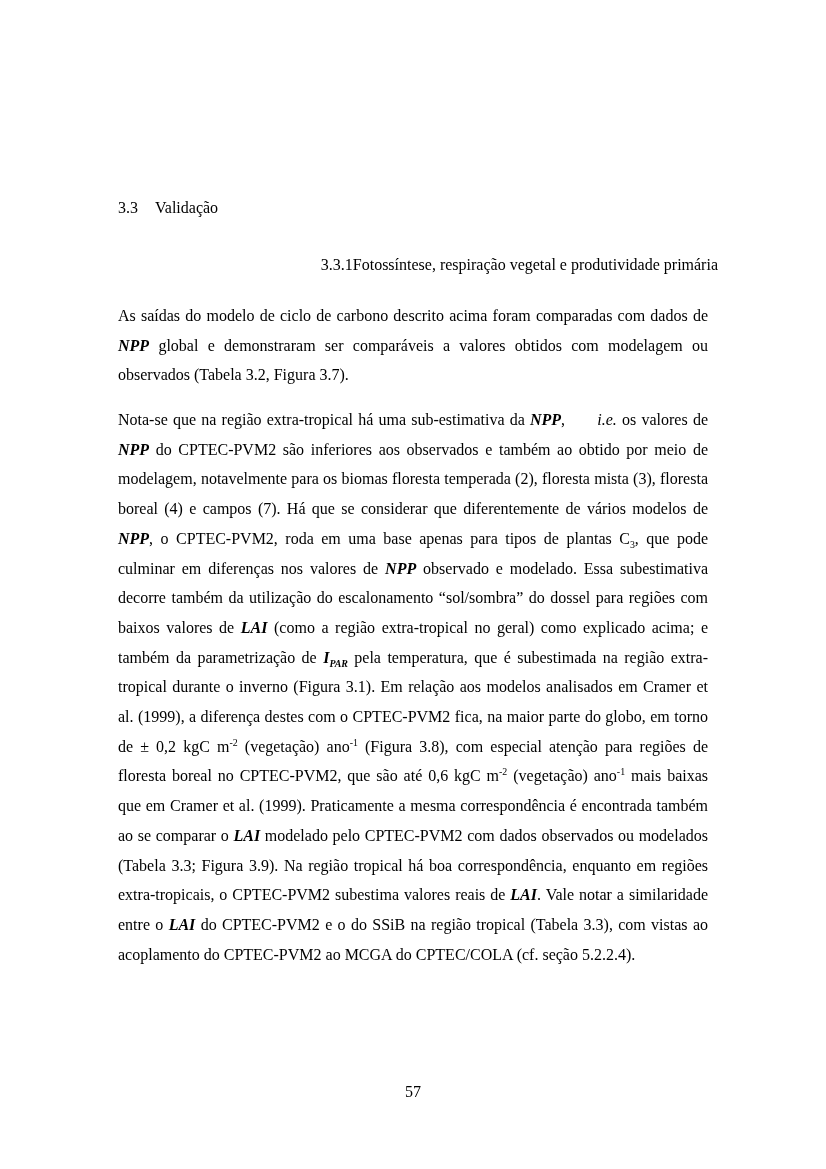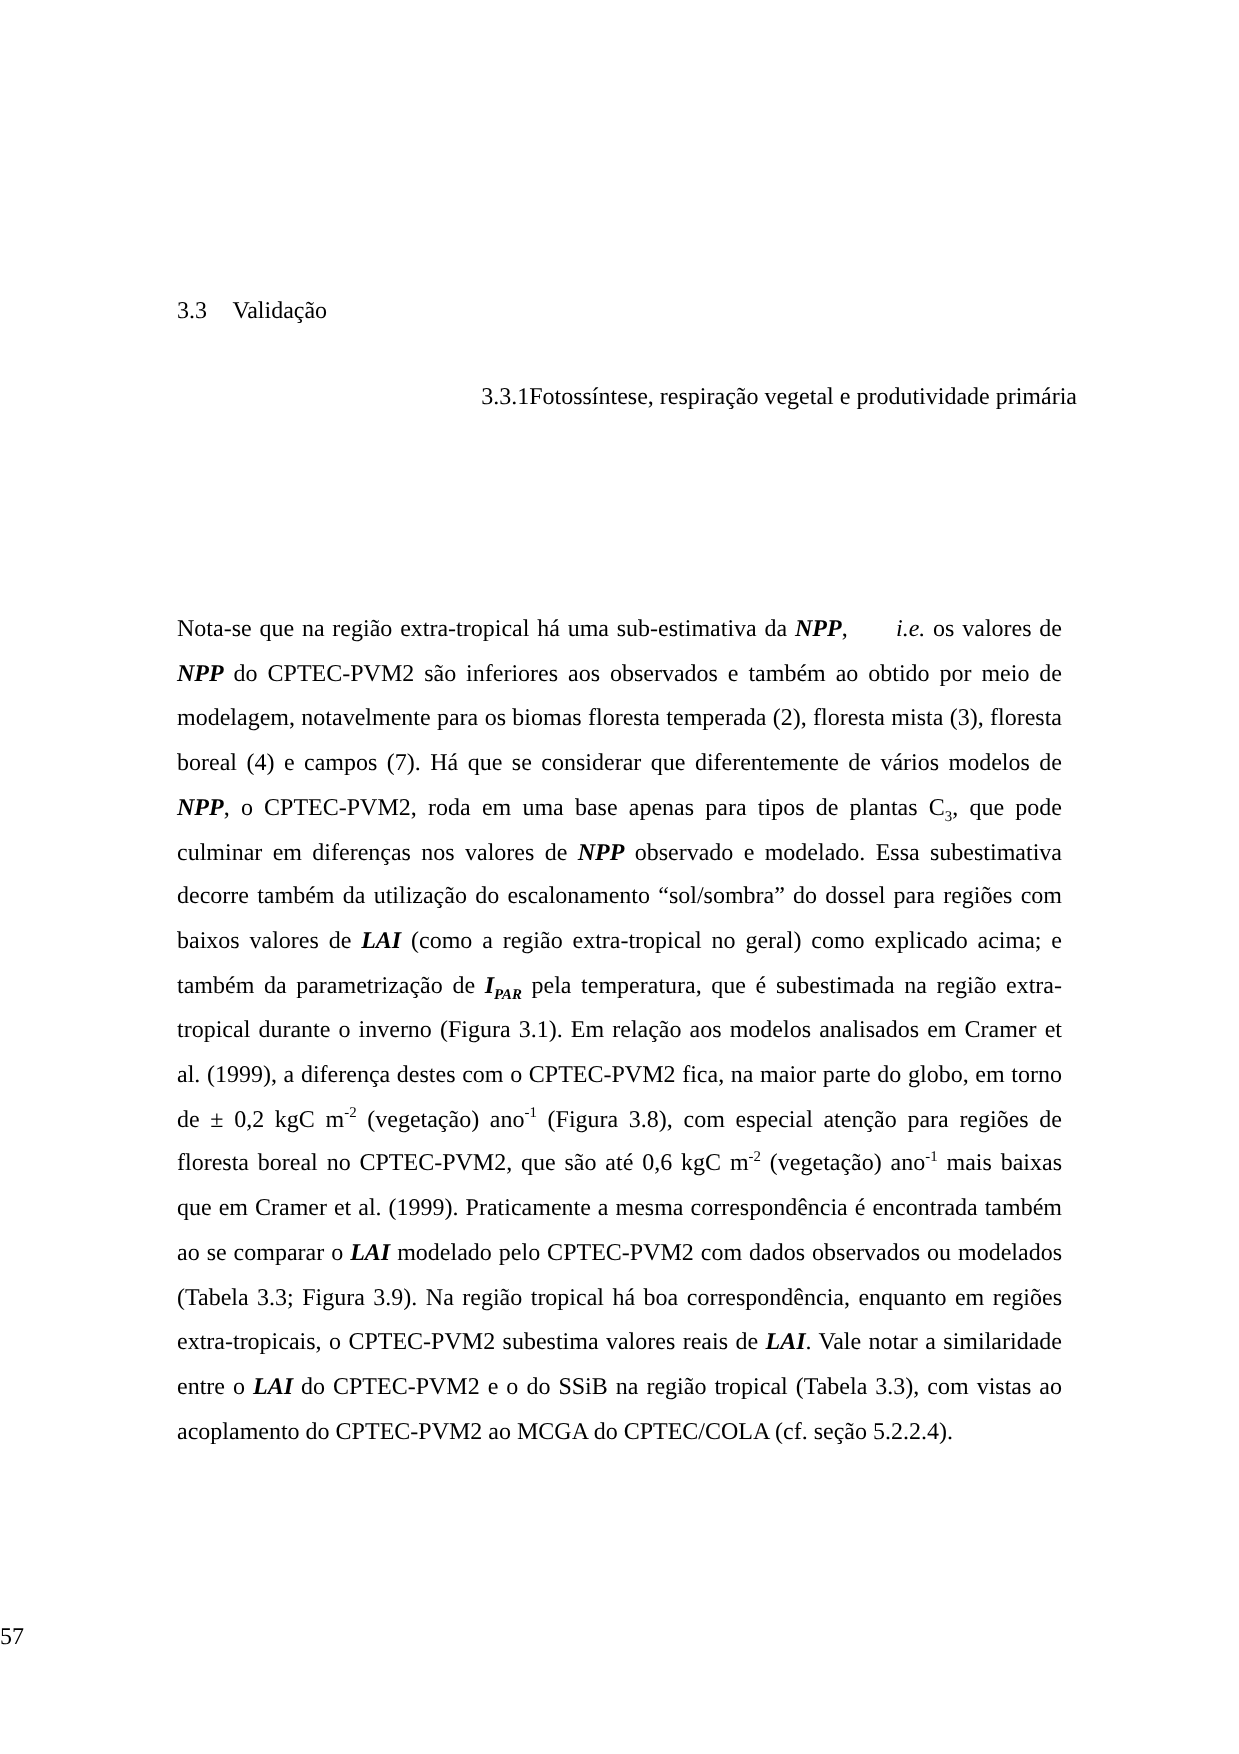--- a/index.html
+++ b/index.html
@@ -24,34 +24,35 @@
   }
   .para-1 { top: 289px; }
   .para-2 { top: 393px; }
   .run.n  { font-style: normal; font-weight: normal; }
   .run.i  { font-style: italic; margin-left: 27px; }
   .run.bi { font-style: italic; font-weight: bold; }
   sub.run, sup.run { font-size: 62%; line-height: 0; }
   sub.run.sub-bi { font-style: italic; font-weight: bold; margin-top: 28px; }
   .page-number {
     position: absolute; top: 1065px; left: 0; width: 826px;
-    line-height: 30px;
+    text-align: center; line-height: 30px;
   }
 </style>
 </head>
 <body>
 
 <div class="page">
 
   <div class="heading section-heading">
     <span class="h-num">3.3</span><span class="h-title">Validação</span>
   </div>
 
   <div class="heading subsection-heading">
     <span class="h-num">3.3.1</span><span class="h-title">Fotossíntese, respiração vegetal e produtividade primária</span>
   </div>
 
+  <p class="para para-1"><span class="run n">As saídas do modelo de ciclo de carbono descrito acima foram comparadas com dados de </span><span class="run bi">NPP</span><span class="run n"> global e demonstraram ser comparáveis a valores obtidos com modelagem ou observados (Tabela 3.2, Figura 3.7).</span></p>
 
   <p class="para para-2"><span class="run n">Nota-se que na região extra-tropical há uma sub-estimativa da </span><span class="run bi">NPP</span><span class="run n">, </span><span class="run i">i.e.</span><span class="run n"> os valores de </span><span class="run bi">NPP</span><span class="run n"> do CPTEC-PVM2 são inferiores aos observados e também ao obtido por meio de modelagem, notavelmente para os biomas floresta temperada (2), floresta mista (3), floresta boreal (4) e campos (7). Há que se considerar que diferentemente de vários modelos de </span><span class="run bi">NPP</span><span class="run n">, o CPTEC-PVM2, roda em uma base apenas para tipos de plantas C</span><sub class="run sub">3</sub><span class="run n">, que pode culminar em diferenças nos valores de </span><span class="run bi">NPP</span><span class="run n"> observado e modelado. Essa subestimativa decorre também da utilização do escalonamento “sol/sombra” do dossel para regiões com baixos valores de </span><span class="run bi">LAI</span><span class="run n"> (como a região extra-tropical no geral) como explicado acima; e também da parametrização de </span><span class="run bi">I</span><sub class="run sub-bi">PAR</sub><span class="run n"> pela temperatura, que é subestimada na região extra-tropical durante o inverno (Figura 3.1). Em relação aos modelos analisados em Cramer et al. (1999), a diferença destes com o CPTEC-PVM2 fica, na maior parte do globo, em torno de ± 0,2 kgC m</span><sup class="run sup">-2</sup><span class="run n"> (vegetação) ano</span><sup class="run sup">-1</sup><span class="run n"> (Figura 3.8), com especial atenção para regiões de floresta boreal no CPTEC-PVM2, que são até 0,6 kgC m</span><sup class="run sup">-2</sup><span class="run n"> (vegetação) ano</span><sup class="run sup">-1</sup><span class="run n"> mais baixas que em Cramer et al. (1999). Praticamente a mesma correspondência é encontrada também ao se comparar o </span><span class="run bi">LAI</span><span class="run n"> modelado pelo CPTEC-PVM2 com dados observados ou modelados (Tabela 3.3; Figura 3.9). Na região tropical há boa correspondência, enquanto em regiões extra-tropicais, o CPTEC-PVM2 subestima valores reais de </span><span class="run bi">LAI</span><span class="run n">. Vale notar a similaridade entre o </span><span class="run bi">LAI</span><span class="run n"> do CPTEC-PVM2 e o do SSiB na região tropical (Tabela 3.3), com vistas ao acoplamento do CPTEC-PVM2 ao MCGA do CPTEC/COLA (cf. seção 5.2.2.4).</span></p>
 
   <div class="page-number">57</div>
 
 </div>
 
 </body></html>

